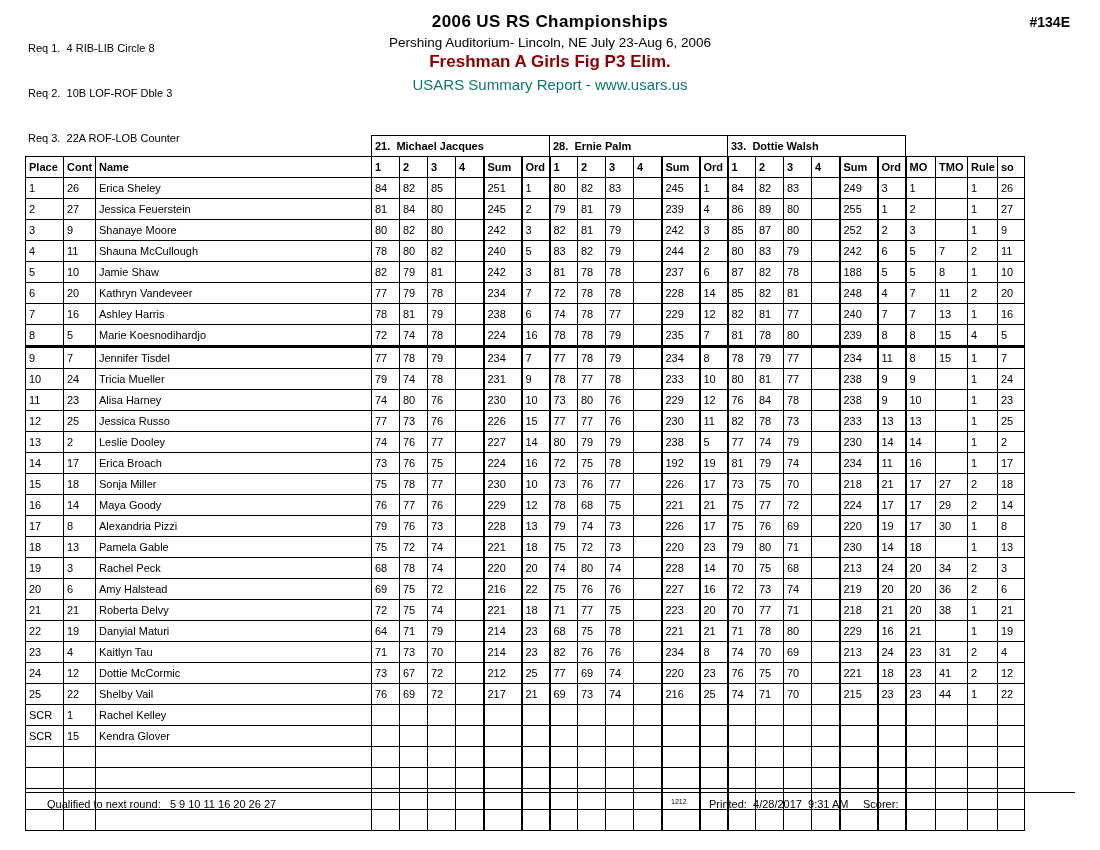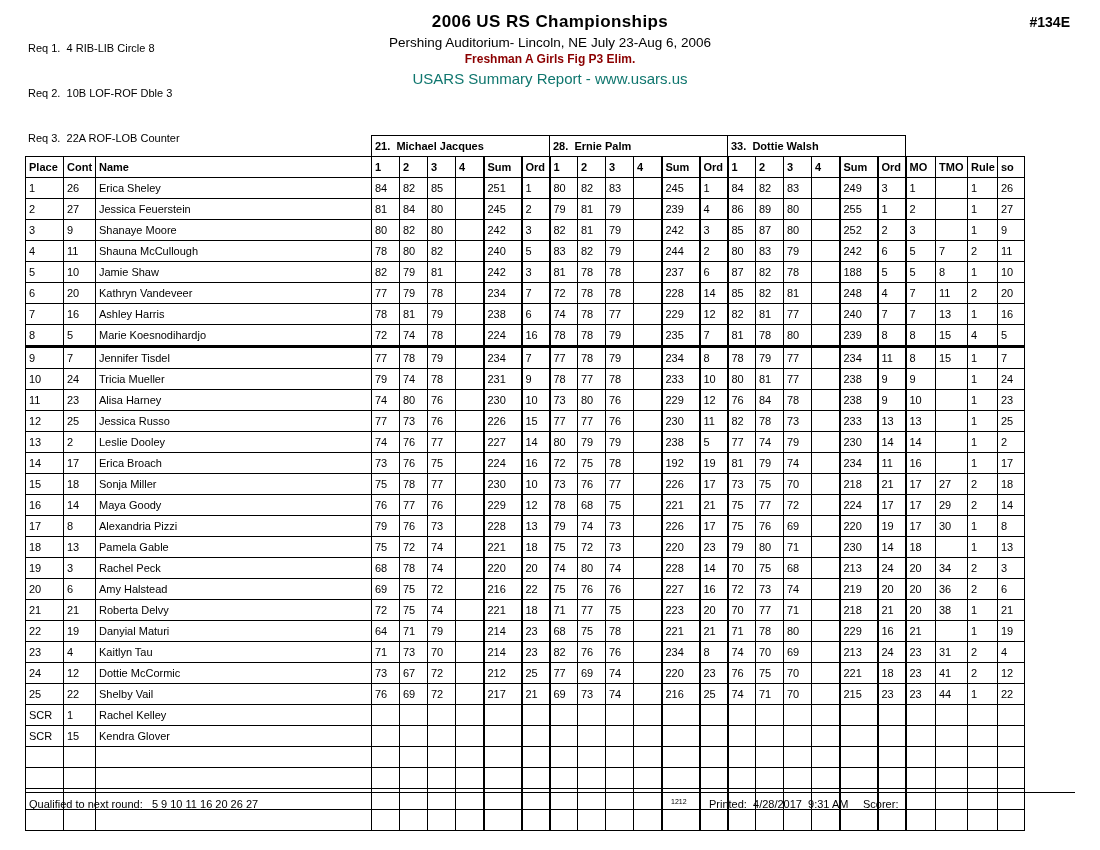--- a/index.html
+++ b/index.html
@@ -2,38 +2,38 @@
 <html><head>
 <meta charset="utf-8">
 <style>
   html,body{margin:0;padding:0;}
   body{width:1100px;height:850px;position:relative;background:#fff;color:#000;
        font-family:"Liberation Sans",sans-serif;overflow:hidden;}
   .reqs{position:absolute;left:28px;top:11px;font-size:11px;line-height:15px;white-space:pre;}
   .titles{position:absolute;left:0;top:12px;width:100%;text-align:center;}
   .title{font-size:17px;font-weight:700;color:#000000;letter-spacing:.4px;}
   .venue{font-size:13.5px;margin-top:3px;}
-  .event{font-size:12px;font-weight:700;color:#8B0000;margin-top:2px;}
+  .event{font-size:17px;font-weight:700;color:#8B0000;margin-top:2px;}
   .report{font-size:15px;color:#0f766e;margin-top:4px;}
   .event-no{position:absolute;right:30px;top:14px;font-size:14px;font-weight:700;}
   table.results{position:absolute;left:25px;top:135px;border-collapse:collapse;
        table-layout:fixed;font-size:11px;}
   .results td,.results th{border:1px solid #000;height:20px;padding:0 0 0 3px;
        text-align:left;vertical-align:middle;font-weight:400;overflow:hidden;white-space:pre;}
   .results thead tr.judgerow td.blank{border:0;}
   .results thead tr.judgerow th{height:17px;}
   .results thead th{font-weight:700;}
   .c-sum{border-left:2px solid #000 !important;}
   .c-ord{border-left:2px solid #000 !important;border-right:2px solid #000 !important;font-weight:700;}
   th.c-ord{font-weight:400;}
   tr.cut td{border-bottom:3px solid #000 !important;}
   .b{font-weight:700;}
   .footer{position:absolute;left:25px;top:792px;width:1050px;height:24px;border-top:1px solid #000;font-size:11px;}
   .footer span{position:absolute;top:5px;white-space:pre;}
-  .f-qualified{left:4px;}
+  .f-qualified{left:22px;}
   .f-tiny{left:646px;font-size:7px;top:2px;}
   .f-printed{left:676px;padding-left:8px;}
   .f-scorer{left:838px;}
 </style>
 </head>
 <body>
 
 <div class="reqs">
   <div>Req 1.  4 RIB-LIB Circle 8</div>
   <div>Req 2.  10B LOF-ROF Dble 3</div>

